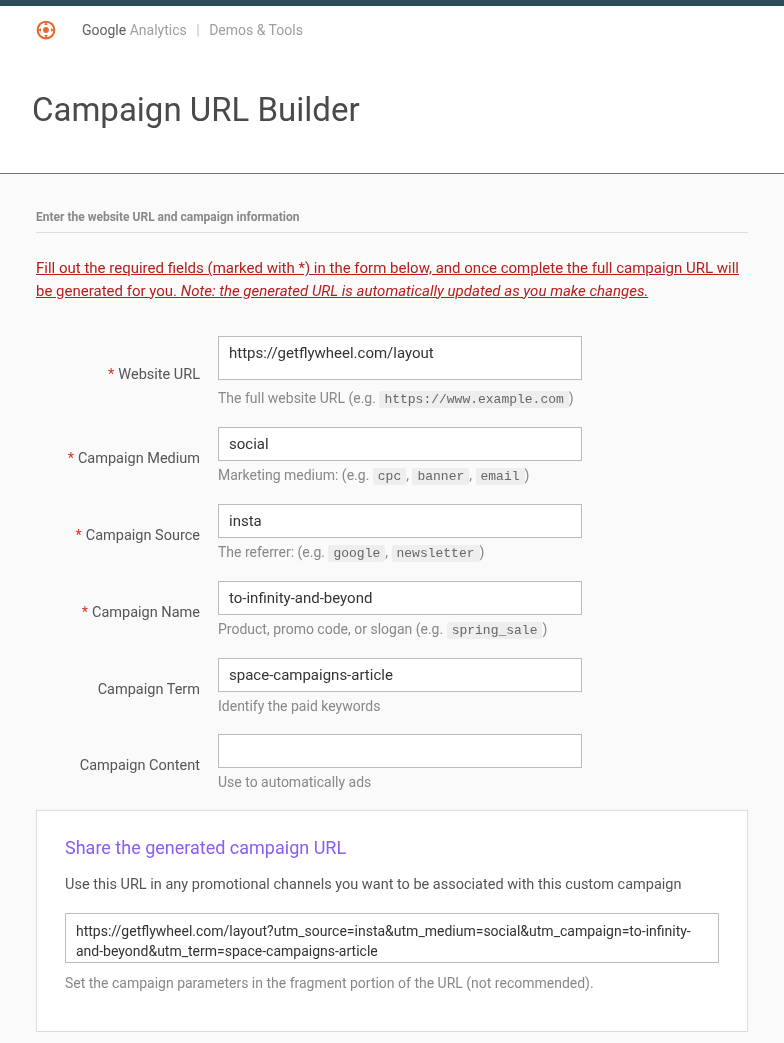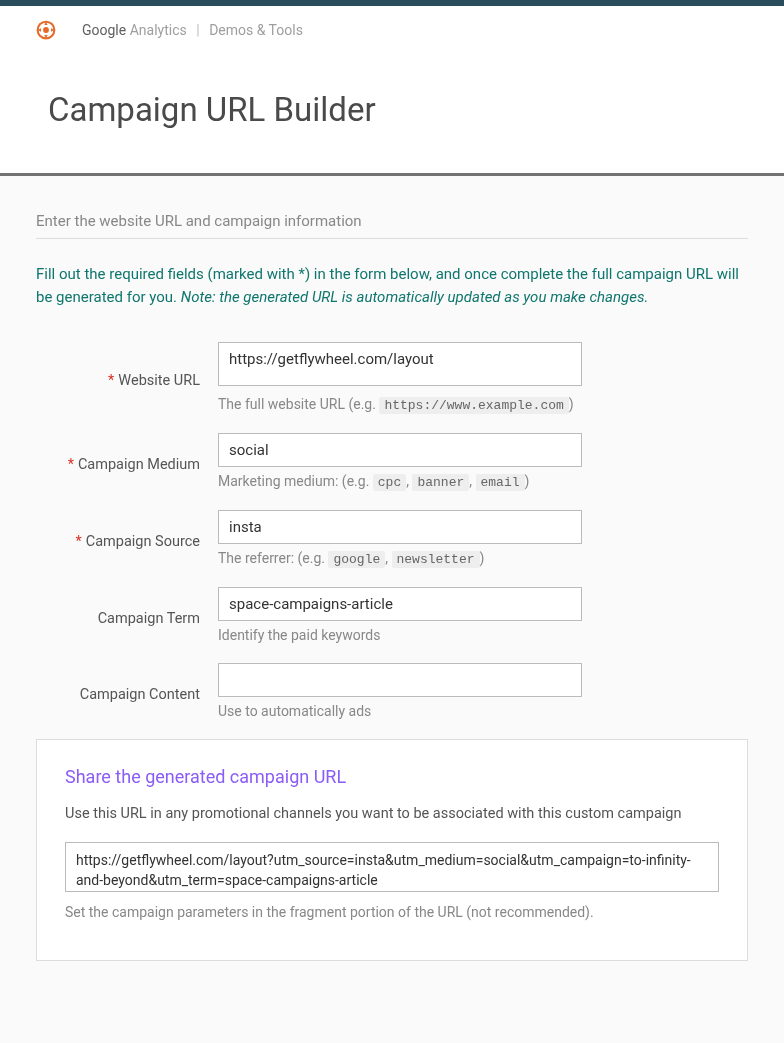--- a/index.html
+++ b/index.html
@@ -26,51 +26,52 @@
       color: #e66a2c;
     }
     .brand {
       font-size: 14px;
       color: #616161;
     }
     .brand .gray { color: #9e9e9e; }
     .brand .sep { color: #bdbdbd; margin: 0 6px; }
     .title-section {
       background: #fff;
-      padding: 36px 48px 44px;
-      border-bottom: 3px solid #737373;
+      padding: 36px 32px 44px;
+      border-bottom: 1px solid #737373;
     }
     .page-title {
       font-size: 33px;
       font-weight: 400;
       color: #4a4a4a;
     }
     .content {
       padding: 36px;
     }
     .intro {
       font-size: 15px;
       color: #555;
       line-height: 1.5;
       margin-bottom: 28px;
     }
     .intro a { color: #e66a2c; text-decoration: none; }
     .section-label {
-      font-size: 15px;
-      font-weight: 400;
+      font-size: 12px;
+      font-weight: 700;
       color: #888;
       padding-bottom: 8px;
       border-bottom: 1px solid #ddd;
       margin-bottom: 24px;
     }
     .instructions {
       font-size: 15px;
-      color: #0f766e;
+      color: #b91c1c;
       line-height: 1.5;
       margin-bottom: 34px;
+      text-decoration: underline;
     }
     .instructions .note { font-style: italic; }
     .form-row {
       display: flex;
       align-items: center;
       margin-bottom: 20px;
     }
     .form-label {
       width: 182px;
       text-align: right;
@@ -202,20 +203,29 @@
   <div class="form-row">
     <div class="form-label"><span class="req">*</span><span>Campaign Source</span></div>
     <div class="form-field">
       <input class="form-input" type="text" value="insta" style="">
       <div class="help">
         <span>The referrer: (e.g. </span><code>google</code><span>, </span><code>newsletter</code><span>)</span>
       </div>
     </div>
   </div>
 
+  <div class="form-row">
+    <div class="form-label"><span class="req">*</span><span>Campaign Name</span></div>
+    <div class="form-field">
+      <input class="form-input" type="text" value="to-infinity-and-beyond" style="">
+      <div class="help">
+        <span>Product, promo code, or slogan (e.g. </span><code>spring_sale</code><span>)</span>
+      </div>
+    </div>
+  </div>
 
   <div class="form-row">
     <div class="form-label">Campaign Term</div>
     <div class="form-field">
       <input class="form-input" type="text" value="space-campaigns-article" style="">
       <div class="help">Identify the paid keywords</div>
     </div>
   </div>
 
   <div class="form-row">

